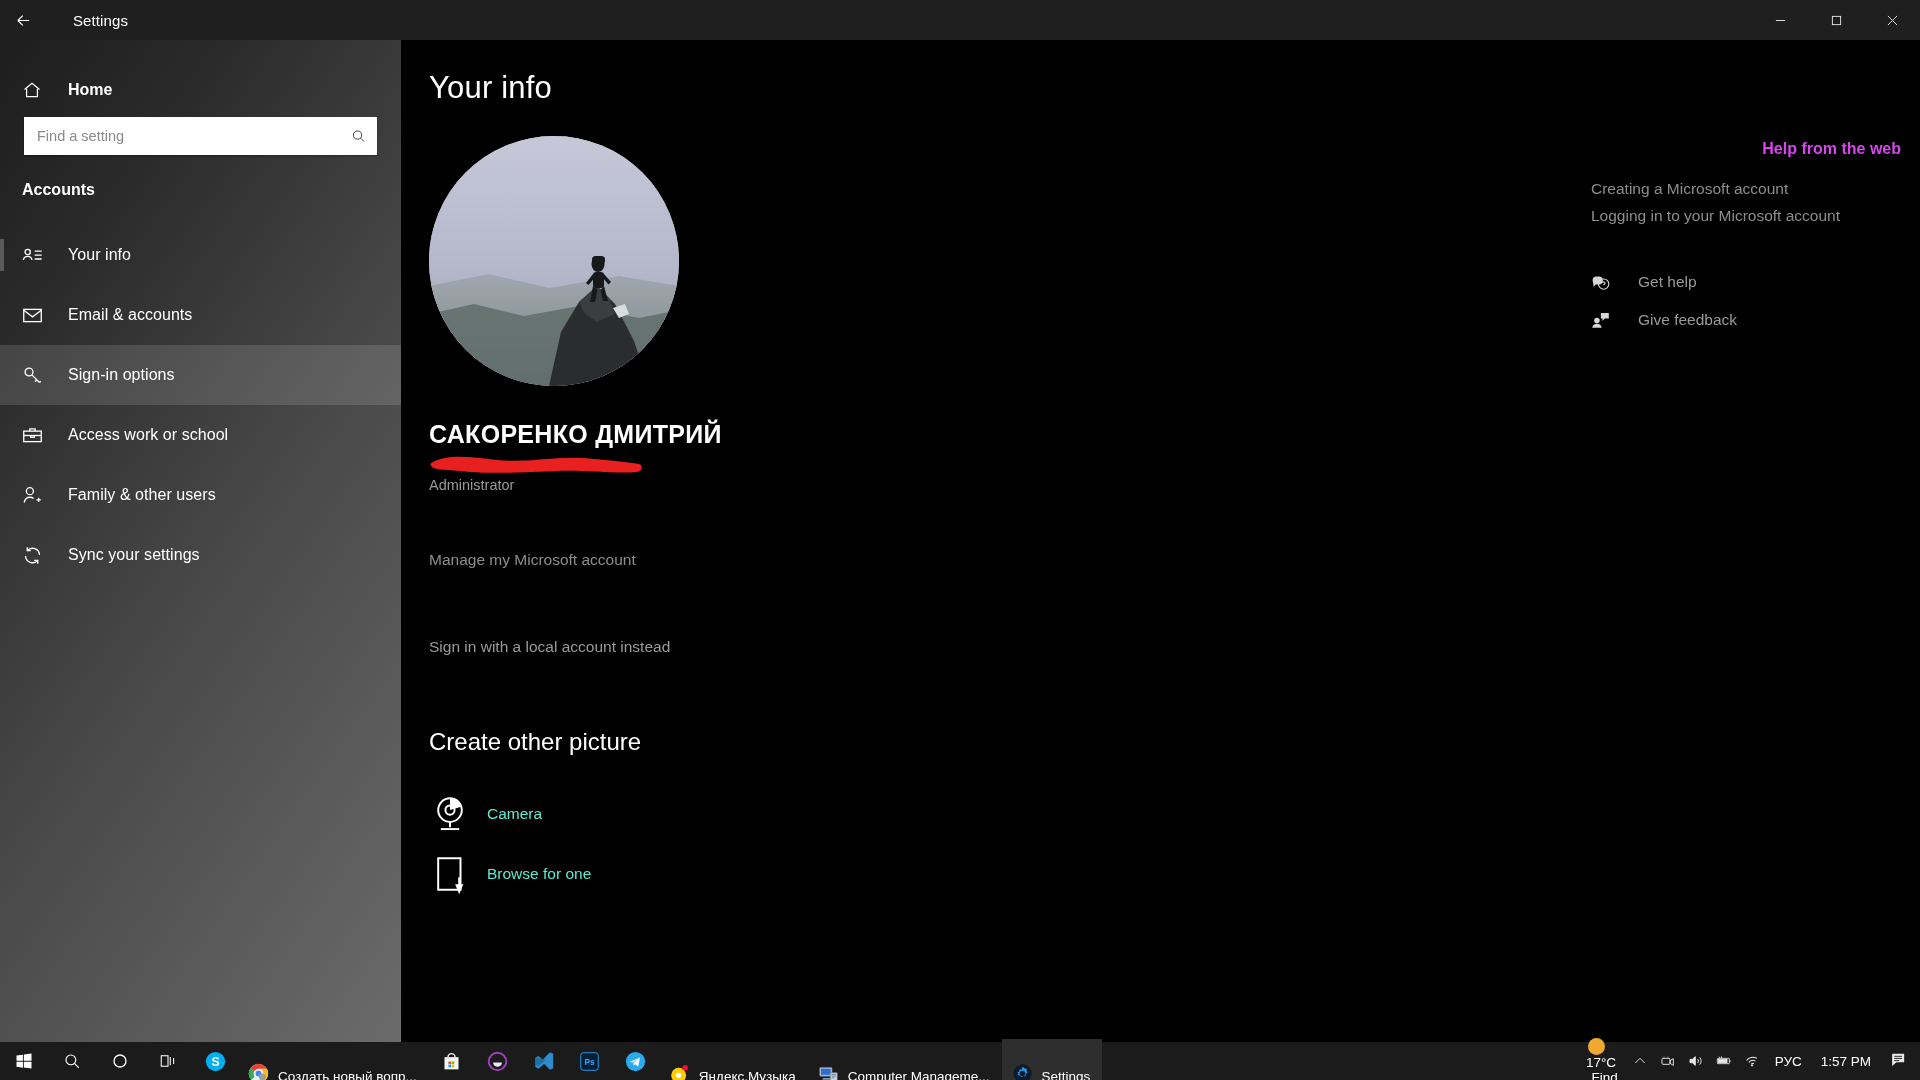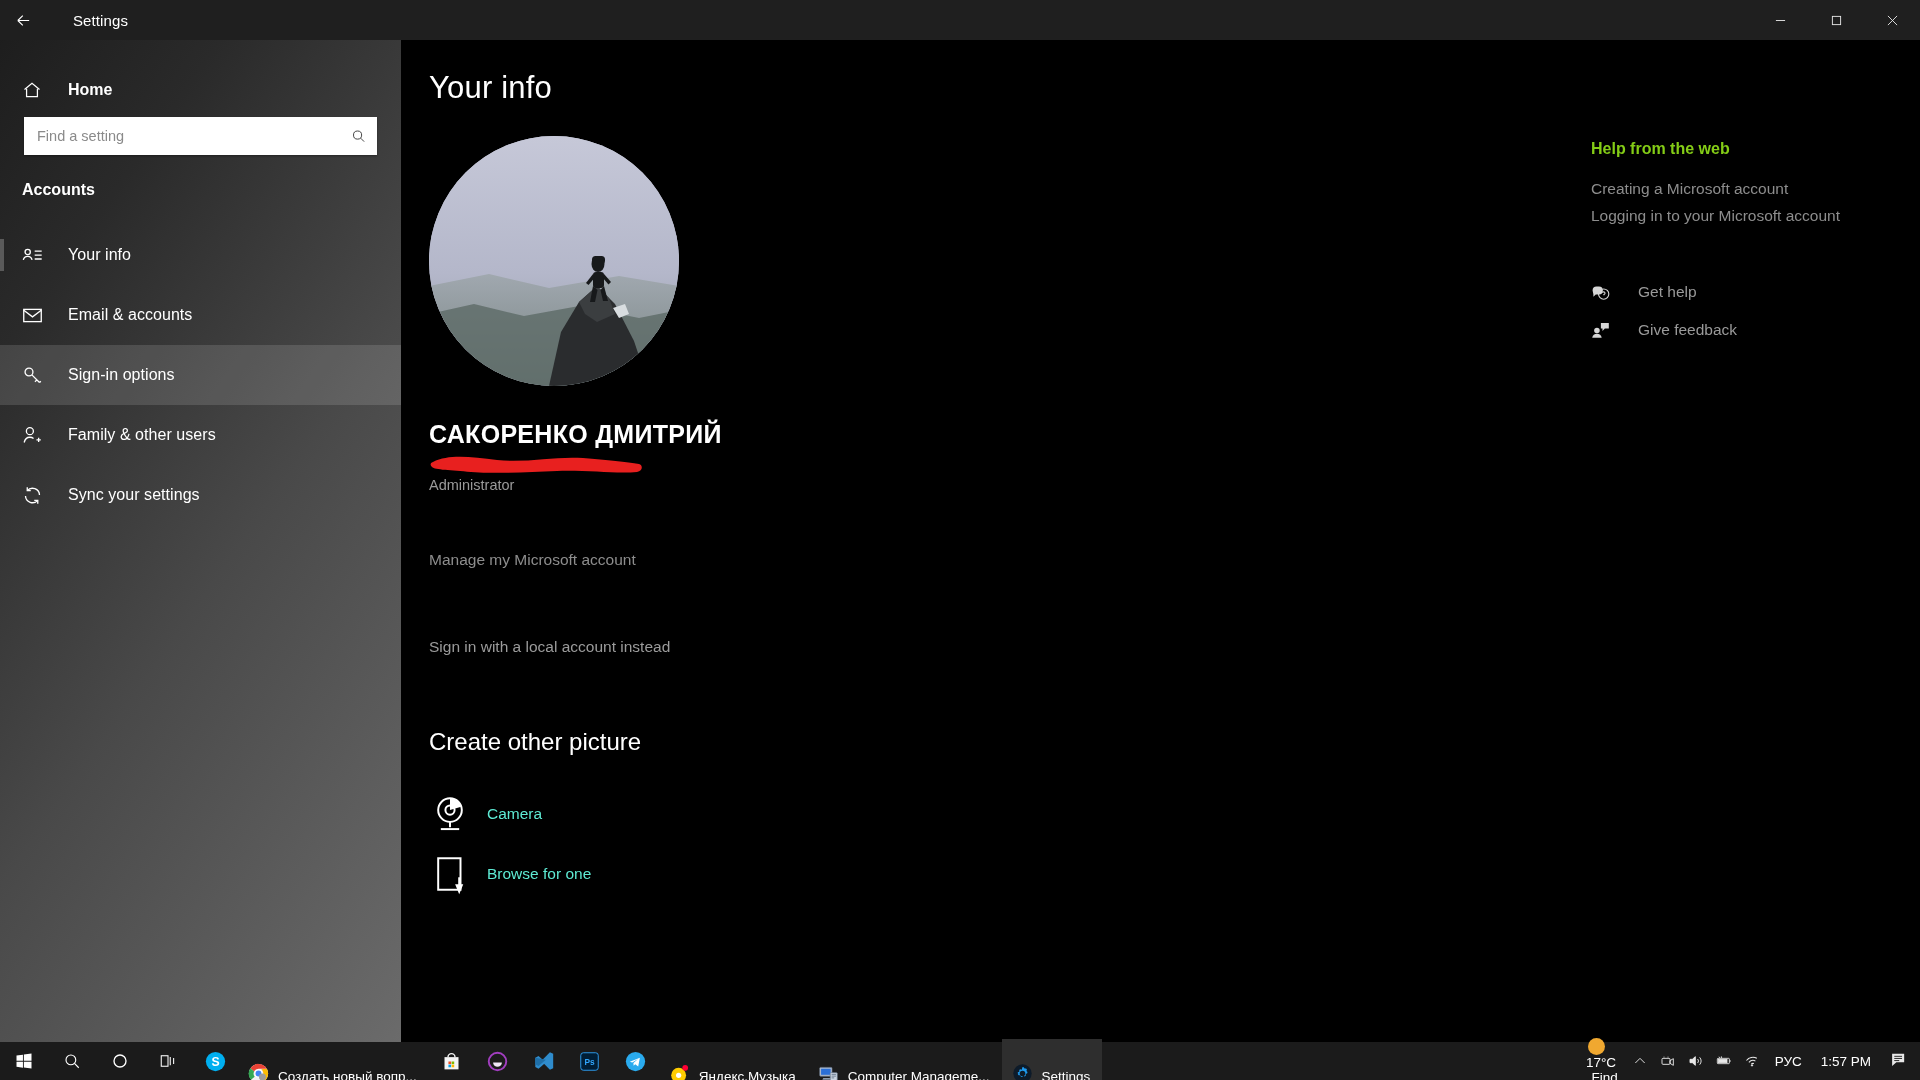--- a/index.html
+++ b/index.html
@@ -94,24 +94,24 @@
   .section-title { position:absolute; left:28px; top:688px; color:#fff; font-size:24px; font-weight:300; }
 
   .pic-opt { position:absolute; left:28px; display:flex; align-items:center; }
   .pic-opt .ico { width:42px; height:42px; display:flex; align-items:center; justify-content:center; color:#fff; }
   .pic-opt .lbl { color:#5eead4; font-size:15.5px; margin-left:16px; }
   #opt-camera { top:753px; }
   #opt-browse { top:813px; }
 
   
   .help { position:absolute; left:1190px; top:100px; width:310px; }
-  .help-title { color:#84cc16; font-size:16px; font-weight:bold; margin-bottom:22px; }
+  .help-title { color:#d946ef; font-size:16px; font-weight:bold; margin-bottom:22px;text-align:right; }
   .help-link { color:#8d8d8d; font-size:15.5px; margin-bottom:9px; }
   .help-actions { margin-top:48px; }
-  .help-action { display:flex; align-items:center; height:38px; }
+  .help-action { display:flex; align-items:flex-start; height:38px; }
   .help-action .ico { width:28px; color:#d6d6d6; display:flex; align-items:center; }
   .help-action .ico svg { width:19px; height:19px; }
   .help-action .lbl { color:#9a9a9a; font-size:15.5px; margin-left:19px; }
 
   
   .taskbar {
     position:absolute; left:0; bottom:0; width:1920px; height:38px;
     background:#1b1b1b; display:flex; align-items:center; z-index:30;
   }
   .tb-left { display:flex; align-items:center; height:38px; }
@@ -227,20 +227,32 @@
         <span class="sel-bar"></span>
         <div class="ico">
           <svg viewBox="0 0 24 24" fill="none" stroke="currentColor" stroke-width="1.5">
             <circle cx="8" cy="8" r="4.5"></circle>
               <path d="M11.3 11.3L20 20M17 17l-2.2 2.2M20 20l1.5-1.5"></path>
           </svg>
         </div>
         <div class="lbl">Sign-in options</div>
       </div>
 
+      <div class="nav-item">
+        <span class="sel-bar"></span>
+        <div class="ico">
+          <svg viewBox="0 0 24 24" fill="none" stroke="currentColor" stroke-width="1.5">
+            <rect x="2" y="7" width="20" height="12"></rect>
+            <path d="M9 7V4.5h6V7"></path>
+              <path d="M2 12h20"></path>
+              <path d="M10 12v2h4v-2"></path>
+          </svg>
+        </div>
+        <div class="lbl">Access work or school</div>
+      </div>
 
       <div class="nav-item">
         <span class="sel-bar"></span>
         <div class="ico">
           <svg viewBox="0 0 24 24" fill="none" stroke="currentColor" stroke-width="1.5">
             <circle cx="9" cy="7" r="4"></circle>
               <path d="M2.5 20c.8-4 3.4-6 6.5-6 1.6 0 3 .5 4.2 1.5"></path>
             <path d="M16.5 17h5M19 14.5v5"></path>
           </svg>
         </div>

